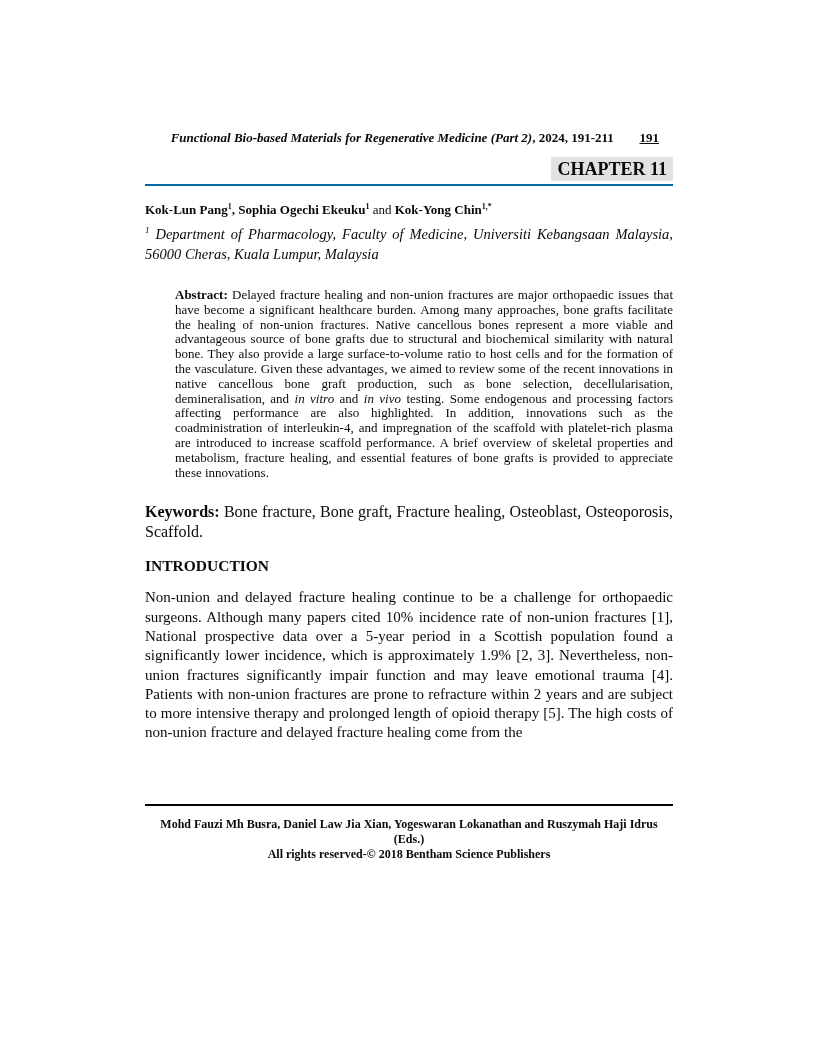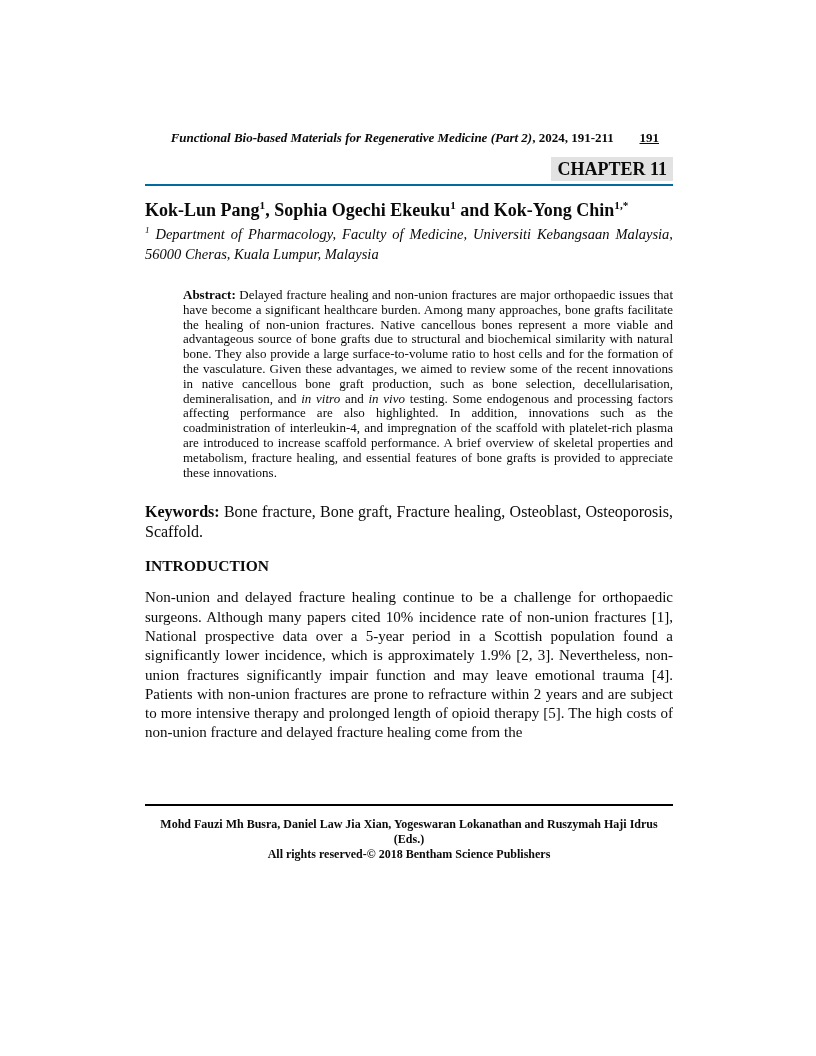--- a/index.html
+++ b/index.html
@@ -57,36 +57,35 @@
   .chapter-title .line1 {
     display: block;
     text-align: justify;
     text-align-last: justify;
   }
   .chapter-title .line2 { display: block; }
 
   
   .authors {
     margin-top: 12px;
-    font-size: 18px;
+    font-size: 13px;
     line-height: 20px;
-    font-weight: bold;
   }
   .affiliation {
     margin-top: 4px;
     font-size: 14.5px;
     font-style: italic;
     line-height: 20px;
     text-align: justify;
   }
 
   
   .abstract {
     margin-top: 24px;
-    margin-left: 38px;
+    margin-left: 30px;
     font-size: 13px;
     line-height: 14.8px;
     text-align: justify;
   }
 
   
   .keywords {
     margin-top: 22px;
     font-size: 16px;
     line-height: 20px;

